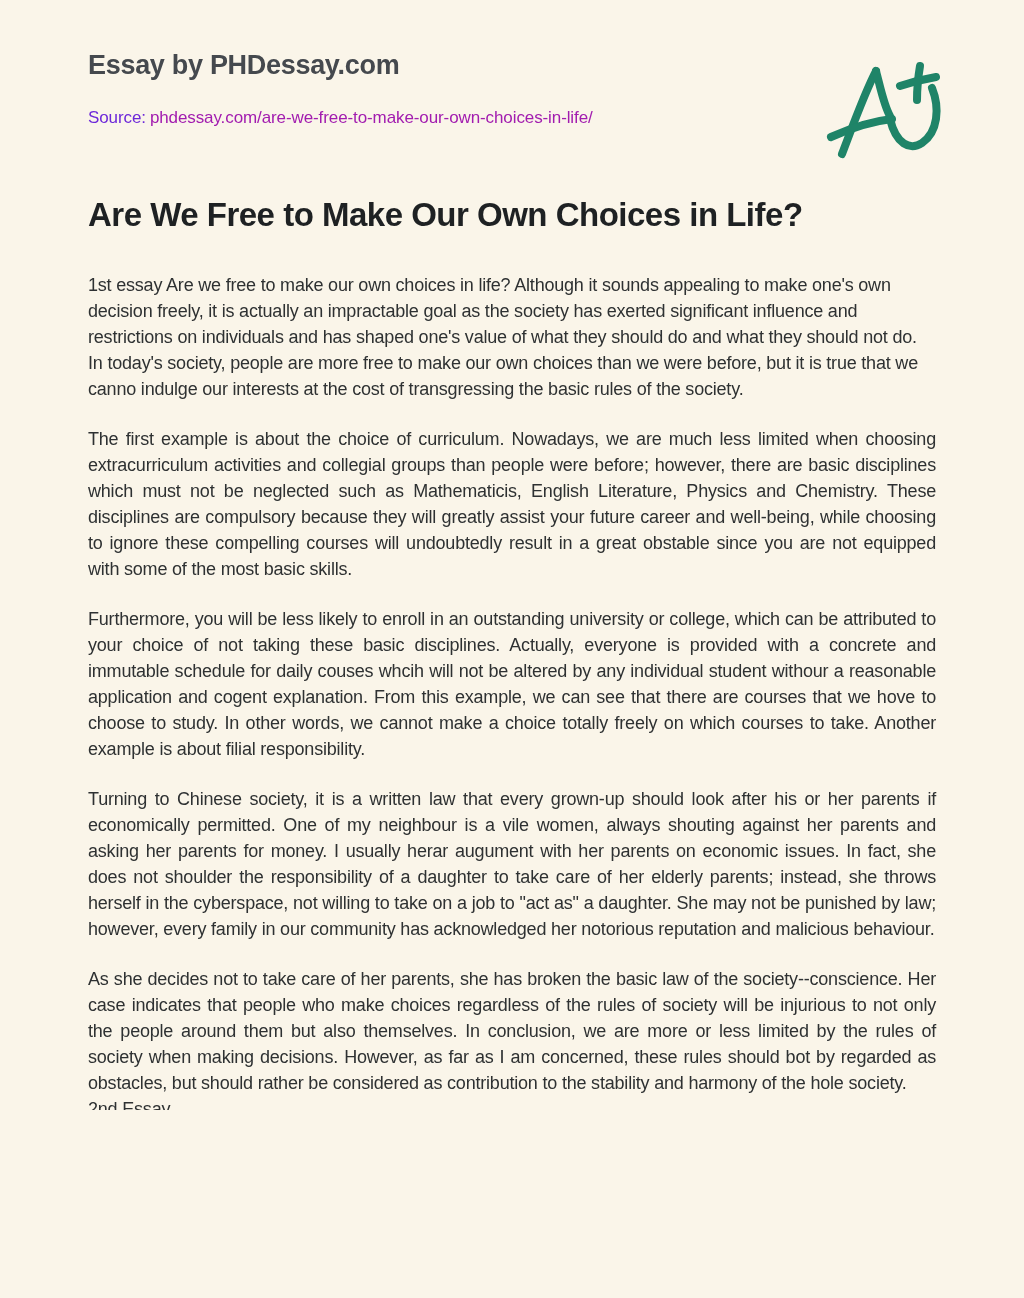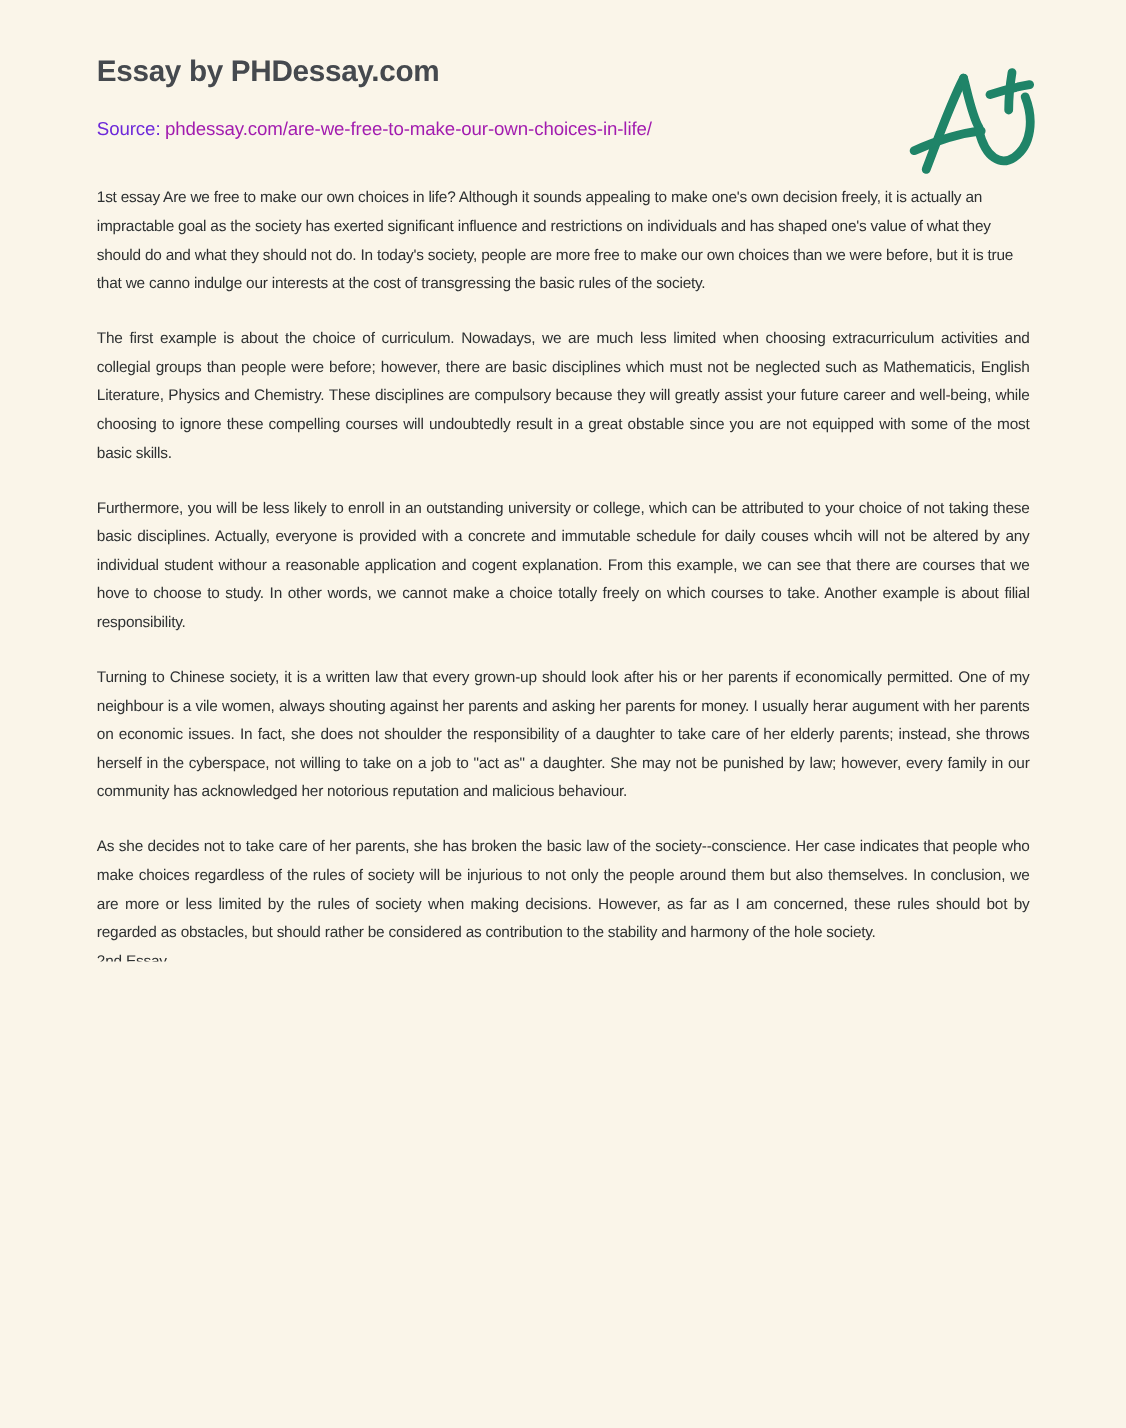--- a/index.html
+++ b/index.html
@@ -50,21 +50,21 @@
     margin-top: 68px;
     font-size: 33px;
     font-weight: 700;
     color: #1e2123;
     letter-spacing: -0.5px;
   }
   .essay {
     margin-top: 38px;
   }
   .essay p {
-    font-size: 14px;
+    font-size: 18px;
     line-height: 26px;
     color: #2e3132;
     letter-spacing: -0.2px;
     text-align: justify;
     margin-top: 24px;
   }
   .essay p.first {
     margin-top: 0;
     text-align: left;
   }
@@ -99,20 +99,21 @@
       <path d="M 5 79 C 25 70 48 63 66 61" stroke="#1f8468" stroke-width="8" stroke-linecap="round"></path>
 
       <path d="M 94 8 C 92 20 91 32 91 42" stroke="#1f8468" stroke-width="8" stroke-linecap="round"></path>
 
       <path d="M 74 28 C 86 24 98 21 110 19" stroke="#1f8468" stroke-width="8" stroke-linecap="round"></path>
 
       <path d="M 106 30 C 114 50 112 74 96 85 C 84 93 70 86 64 61" stroke="#1f8468" stroke-width="8" stroke-linecap="round"></path>
     </svg>
   </div>
 
+  <h1 class="page-title">Are We Free to Make Our Own Choices in Life?</h1>
 
   <div class="essay">
     <p class="first">1st essay Are we free to make our own choices in life? Although it sounds appealing to make one's own decision freely, it is actually an impractable goal as the society has exerted significant influence and restrictions on individuals and has shaped one's value of what they should do and what they should not do. In today's society, people are more free to make our own choices than we were before, but it is true that we canno indulge our interests at the cost of transgressing the basic rules of the society.</p>
     <p>The first example is about the choice of curriculum. Nowadays, we are much less limited when choosing extracurriculum activities and collegial groups than people were before; however, there are basic disciplines which must not be neglected such as Mathematicis, English Literature, Physics and Chemistry. These disciplines are compulsory because they will greatly assist your future career and well-being, while choosing to ignore these compelling courses will undoubtedly result in a great obstable since you are not equipped with some of the most basic skills.</p>
     <p>Furthermore, you will be less likely to enroll in an outstanding university or college, which can be attributed to your choice of not taking these basic disciplines. Actually, everyone is provided with a concrete and immutable schedule for daily couses whcih will not be altered by any individual student withour a reasonable application and cogent explanation. From this example, we can see that there are courses that we hove to choose to study. In other words, we cannot make a choice totally freely on which courses to take. Another example is about filial responsibility.</p>
     <p>Turning to Chinese society, it is a written law that every grown-up should look after his or her parents if economically permitted. One of my neighbour is a vile women, always shouting against her parents and asking her parents for money. I usually herar augument with her parents on economic issues. In fact, she does not shoulder the responsibility of a daughter to take care of her elderly parents; instead, she throws herself in the cyberspace, not willing to take on a job to "act as" a daughter. She may not be punished by law; however, every family in our community has acknowledged her notorious reputation and malicious behaviour.</p>
     <p>As she decides not to take care of her parents, she has broken the basic law of the society--conscience. Her case indicates that people who make choices regardless of the rules of society will be injurious to not only the people around them but also themselves. In conclusion, we are more or less limited by the rules of society when making decisions. However, as far as I am concerned, these rules should bot by regarded as obstacles, but should rather be considered as contribution to the stability and harmony of the hole society.</p>
     <div class="cut-line">
       <p>2nd Essay</p>
     </div>

